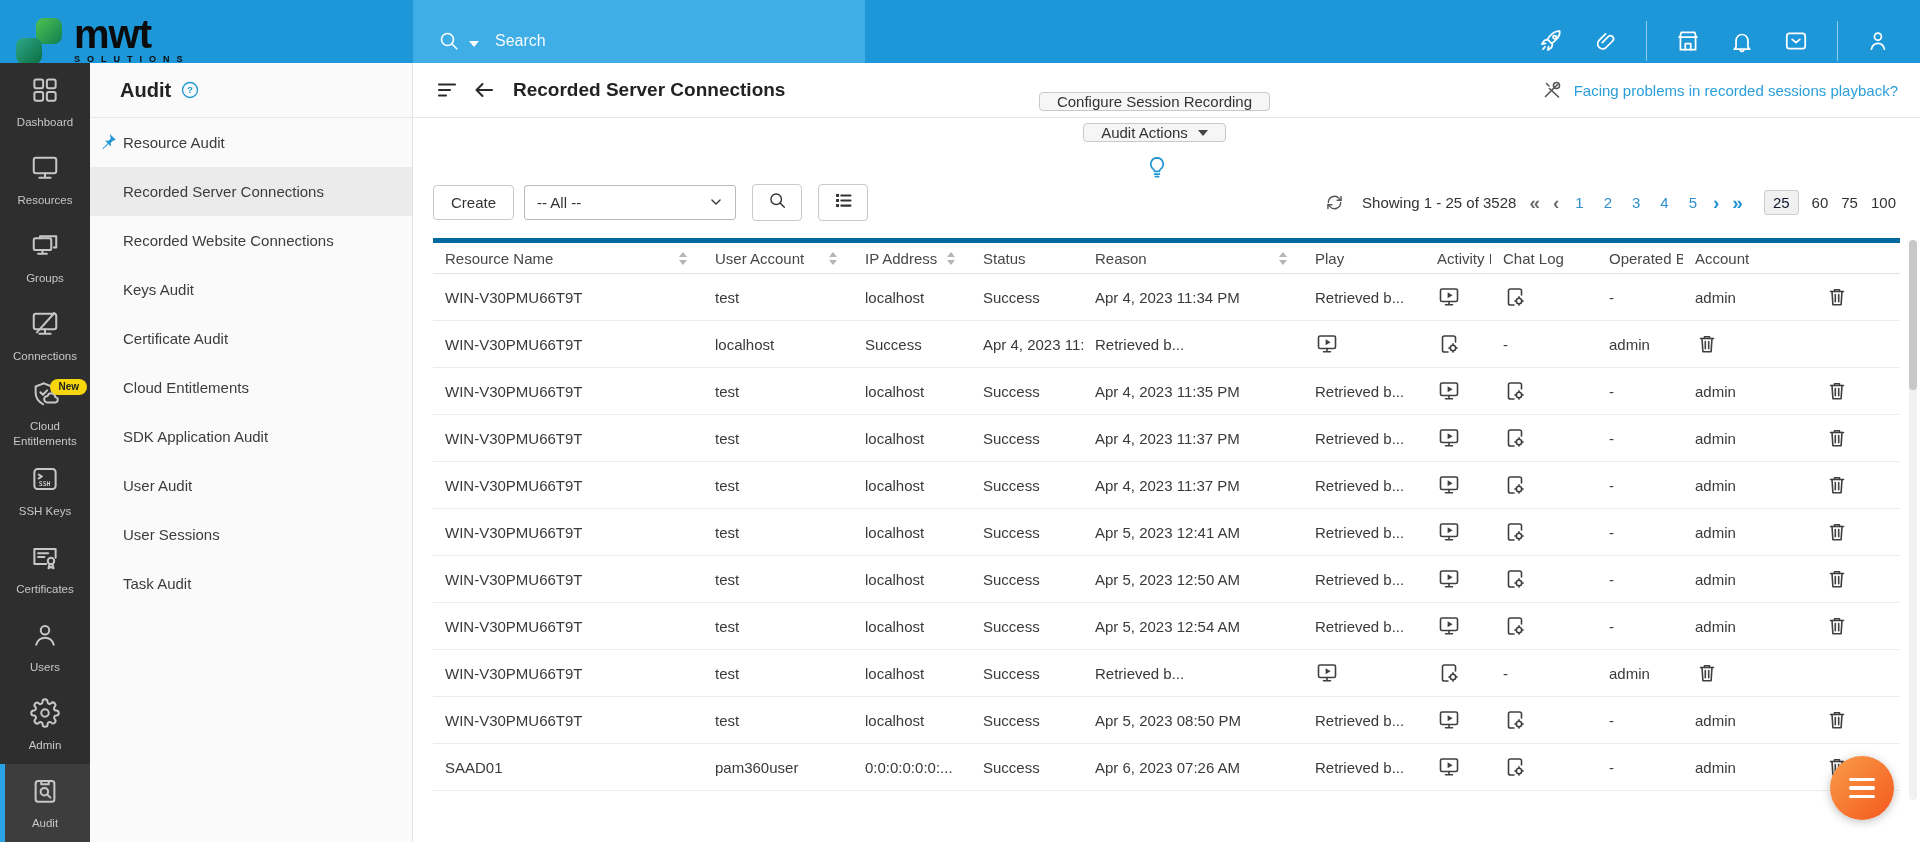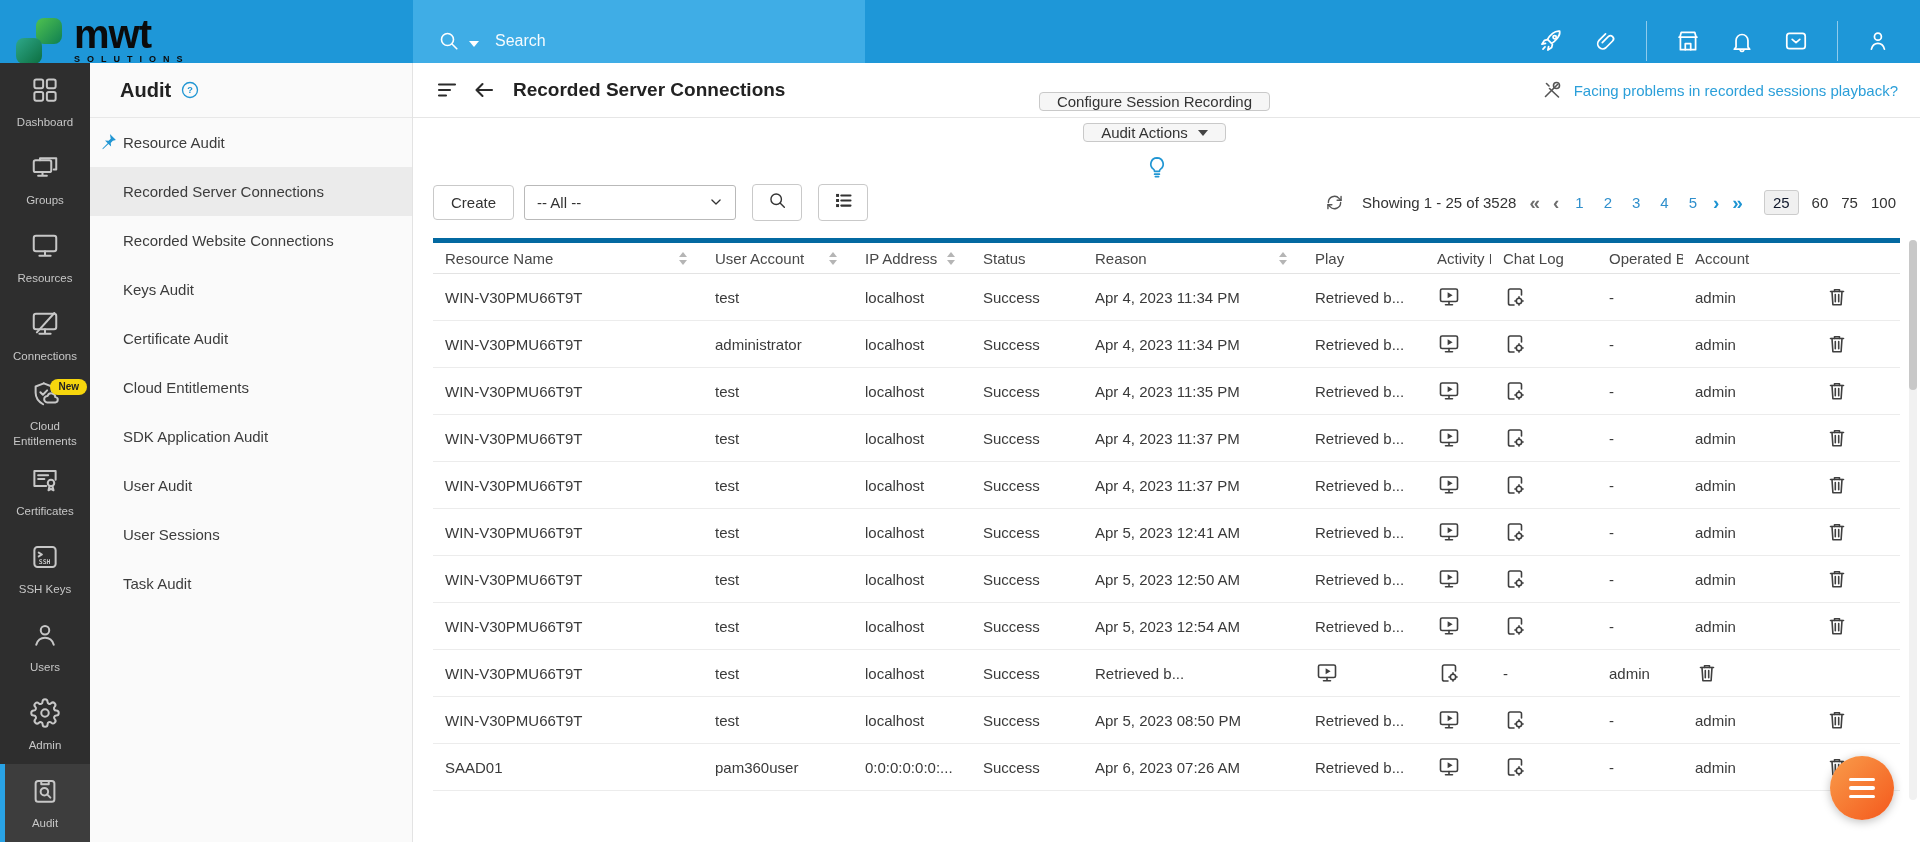--- a/index.html
+++ b/index.html
@@ -195,34 +195,34 @@
           <rect x="13.5" y="3.5" width="7" height="7" rx="1.5"></rect>
           <rect x="3.5" y="13.5" width="7" height="7" rx="1.5"></rect>
           <rect x="13.5" y="13.5" width="7" height="7" rx="1.5"></rect>
         </svg></span>
       <span class="side-label">Dashboard</span>
 
     </div>
 
     <div class="side-item">
       <span class="side-icon"><svg viewBox="0 0 24 24" fill="none" stroke="currentColor" stroke-width="1.6" stroke-linecap="round" stroke-linejoin="round">
+          <rect x="3" y="4.5" width="18" height="12.5" rx="1.8"></rect>
+          <path d="M12 17v3.5M7.5 20.5h9"></path>
+        </svg></span>
+      <span class="side-label">Resources</span>
+
+    </div>
+
+    <div class="side-item">
+      <span class="side-icon"><svg viewBox="0 0 24 24" fill="none" stroke="currentColor" stroke-width="1.6" stroke-linecap="round" stroke-linejoin="round">
           <path d="M8 6.5V5h13v9h-2"></path>
           <rect x="3" y="6.5" width="14" height="9.5" rx="1.5"></rect>
           <path d="M10 16v3M6.5 19h7"></path>
         </svg></span>
       <span class="side-label">Groups</span>
-
-    </div>
-
-    <div class="side-item">
-      <span class="side-icon"><svg viewBox="0 0 24 24" fill="none" stroke="currentColor" stroke-width="1.6" stroke-linecap="round" stroke-linejoin="round">
-          <rect x="3" y="4.5" width="18" height="12.5" rx="1.8"></rect>
-          <path d="M12 17v3.5M7.5 20.5h9"></path>
-        </svg></span>
-      <span class="side-label">Resources</span>
 
     </div>
 
     <div class="side-item">
       <span class="side-icon"><svg viewBox="0 0 24 24" fill="none" stroke="currentColor" stroke-width="1.6" stroke-linecap="round" stroke-linejoin="round">
           <rect x="3" y="4.5" width="18" height="12.5" rx="1.8"></rect>
           <path d="M12 17v3.5M7.5 20.5h9"></path>
           <path d="M5.5 19.5 19.5 4"></path>
         </svg></span>
       <span class="side-label">Connections</span>
@@ -235,36 +235,36 @@
           <path d="M11 3.5 17.5 6v3.5"></path>
           <path d="m8.3 10.6 2 2 3.4-3.5"></path>
           <path d="M13.8 18.8a2.6 2.6 0 0 1 .3-5.2 3.2 3.2 0 0 1 6.2.9 2.1 2.1 0 0 1-.4 4.2z"></path>
         </svg></span>
       <span class="side-label">Cloud Entitlements</span>
       <span class="new-badge">New</span>
     </div>
 
     <div class="side-item">
       <span class="side-icon"><svg viewBox="0 0 24 24" fill="none" stroke="currentColor" stroke-width="1.6" stroke-linecap="round" stroke-linejoin="round">
+          <rect x="3.5" y="4" width="17" height="16" rx="2.5"></rect>
+          <path d="M7 8.5 9.5 10 7 11.5"></path>
+          <text x="7" y="17.5" font-size="5.2" font-weight="bold" fill="currentColor" stroke="none" font-family="DejaVu Sans Mono, monospace">SSH</text>
+        </svg></span>
+      <span class="side-label">SSH Keys</span>
+
+    </div>
+
+    <div class="side-item">
+      <span class="side-icon"><svg viewBox="0 0 24 24" fill="none" stroke="currentColor" stroke-width="1.6" stroke-linecap="round" stroke-linejoin="round">
           <path d="M20.5 12.5V5.5h-17v12h9.5"></path>
           <path d="M6.5 9h8M6.5 12h5"></path>
           <circle cx="16.8" cy="15.2" r="2.6"></circle>
           <path d="m15.7 17.4-.9 3.6 2-1.1 2 1.1-.9-3.6"></path>
         </svg></span>
       <span class="side-label">Certificates</span>
-
-    </div>
-
-    <div class="side-item">
-      <span class="side-icon"><svg viewBox="0 0 24 24" fill="none" stroke="currentColor" stroke-width="1.6" stroke-linecap="round" stroke-linejoin="round">
-          <rect x="3.5" y="4" width="17" height="16" rx="2.5"></rect>
-          <path d="M7 8.5 9.5 10 7 11.5"></path>
-          <text x="7" y="17.5" font-size="5.2" font-weight="bold" fill="currentColor" stroke="none" font-family="DejaVu Sans Mono, monospace">SSH</text>
-        </svg></span>
-      <span class="side-label">SSH Keys</span>
 
     </div>
 
     <div class="side-item">
       <span class="side-icon"><svg viewBox="0 0 24 24" fill="none" stroke="currentColor" stroke-width="1.6" stroke-linecap="round" stroke-linejoin="round">
           <circle cx="12" cy="8.2" r="3.4"></circle>
           <path d="M5 19.8c1.1-3.9 3.8-5.6 7-5.6s5.9 1.7 7 5.6"></path>
         </svg></span>
       <span class="side-label">Users</span>
 
@@ -558,21 +558,20 @@
                 <path d="M9.5 6.5V4.8h5v1.7"></path>
                 <path d="m7 6.5.9 13.2h8.2L17 6.5"></path>
                 <path d="M10.3 9.5v7.2M13.7 9.5v7.2"></path>
               </svg>
             </span>
           </div>
         </div>
 
         <div class="tr">
           <div class="td">WIN-V30PMU66T9T</div>
-          <div class="td">administrator</div>
           <div class="td">localhost</div>
           <div class="td">Success</div>
           <div class="td">Apr 4, 2023 11:34 PM</div>
           <div class="td">Retrieved b...</div>
           <div class="td">
             <span class="row-icon">
               <svg viewBox="0 0 24 24" fill="none" stroke="currentColor" stroke-width="1.6" stroke-linecap="round" stroke-linejoin="round">
                 <rect x="3.5" y="4" width="17" height="12.5" rx="1.6"></rect>
                 <path d="M10.6 7.2v6.1l5-3.05z" fill="currentColor" stroke="none"></path>
                 <path d="M12 16.5v3M8.5 19.8h7"></path>

